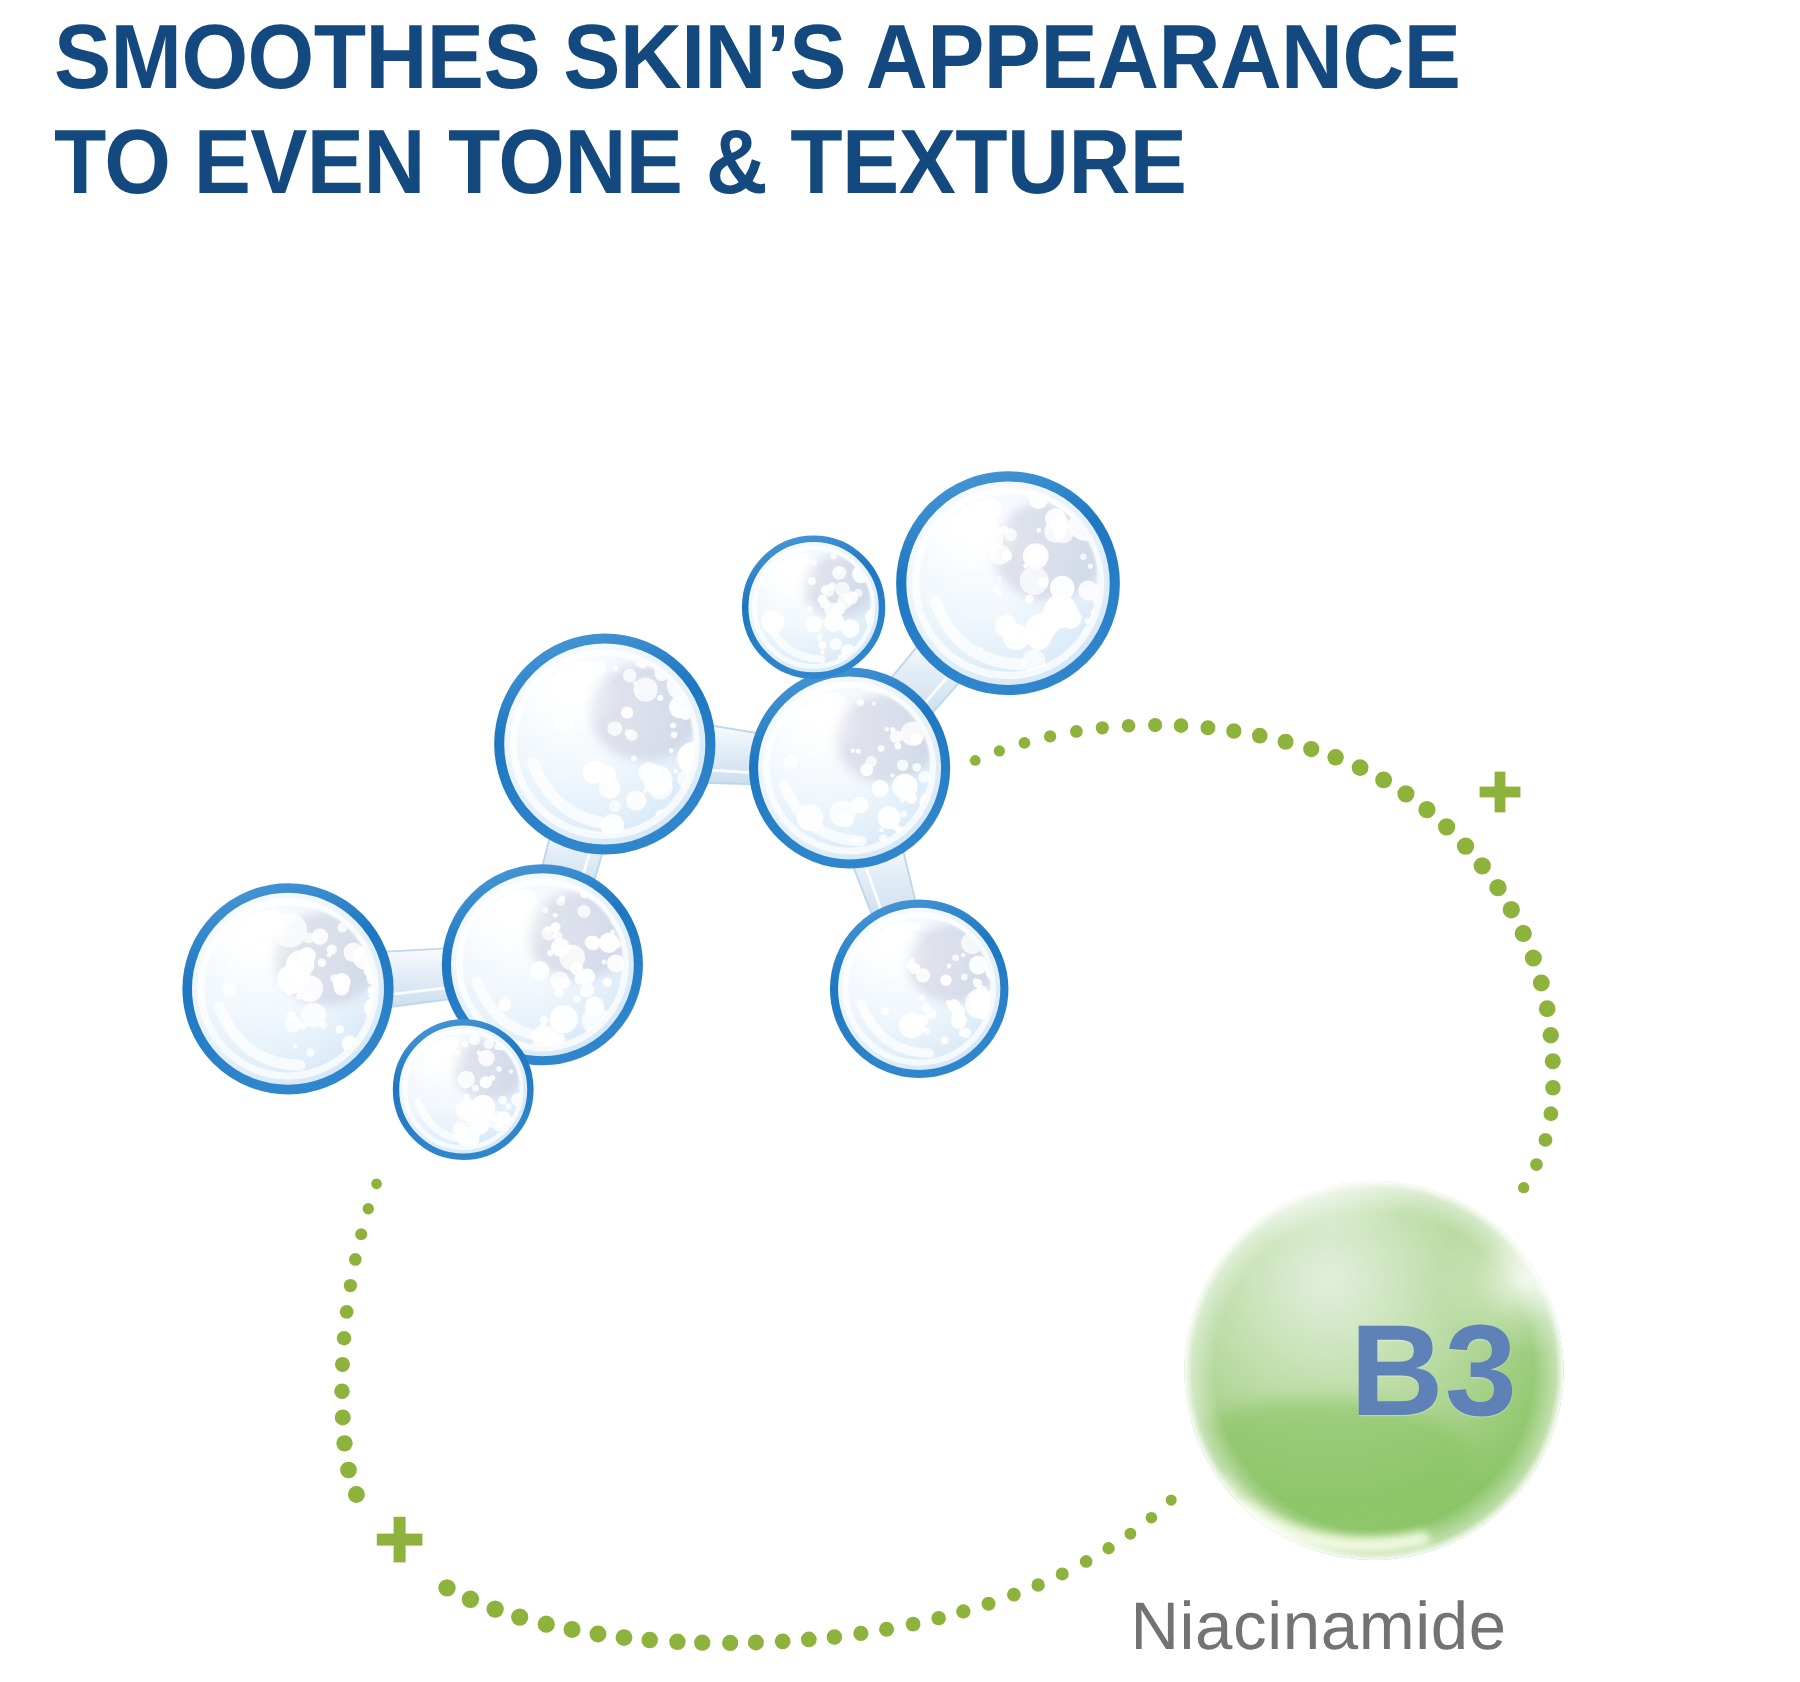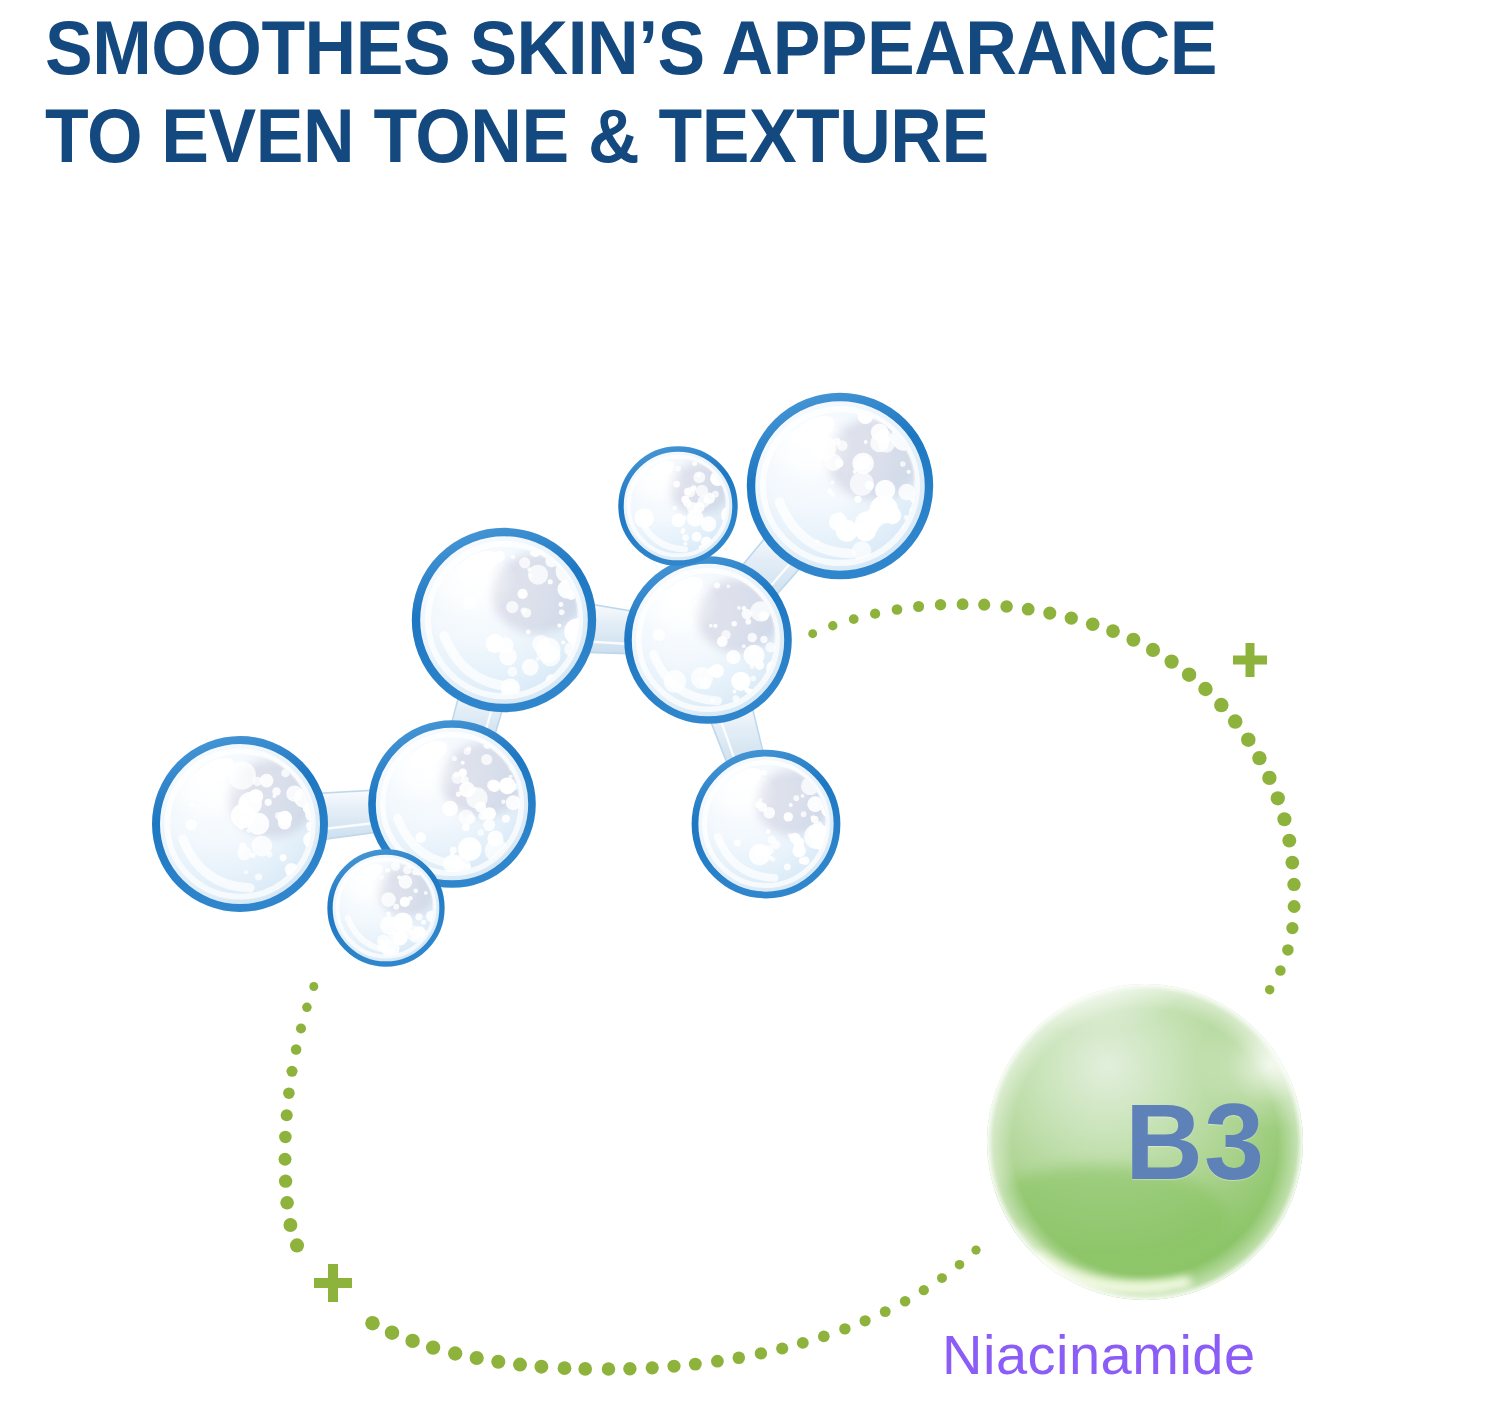--- a/index.html
+++ b/index.html
@@ -52,21 +52,21 @@
     font-weight: 400;
     letter-spacing: 0.5px;
     white-space: nowrap;
   }
   .label-niacinamide {
     position: absolute;
     left: 942px;
     top: 1325px;
     font-size: 56px;
     line-height: 60px;
-    color: #8b5cf6;
+    color: #737373;
     font-weight: 400;
     letter-spacing: 0.5px;
     white-space: nowrap;
   }
 
   
   .b3-text {
     position: absolute;
     left: 1078px;
     top: 1088px;

